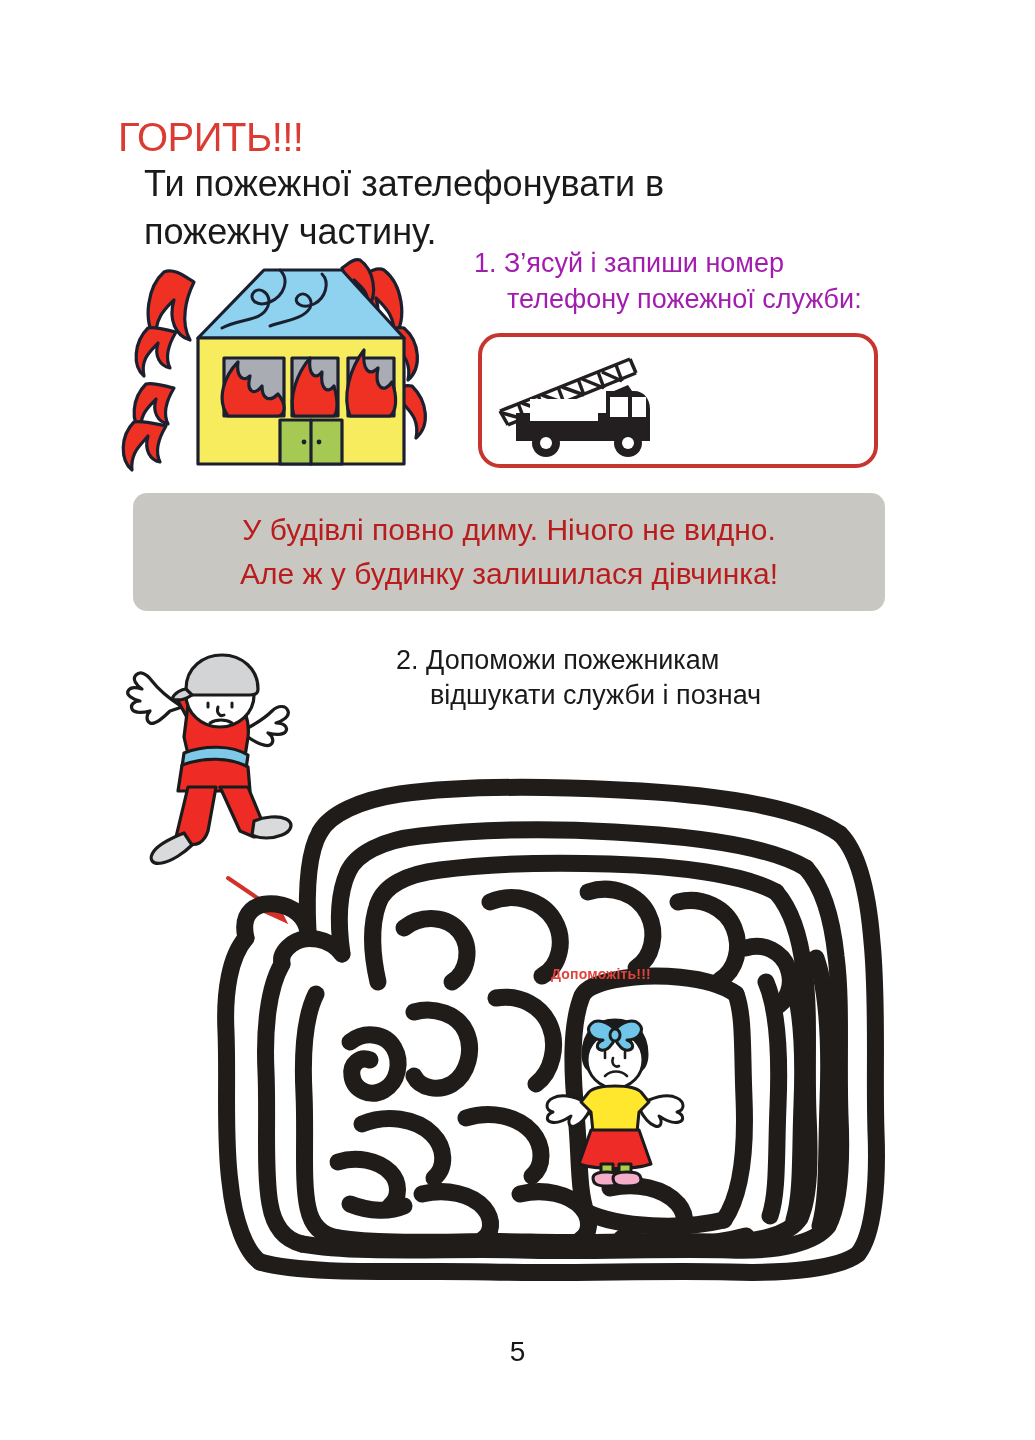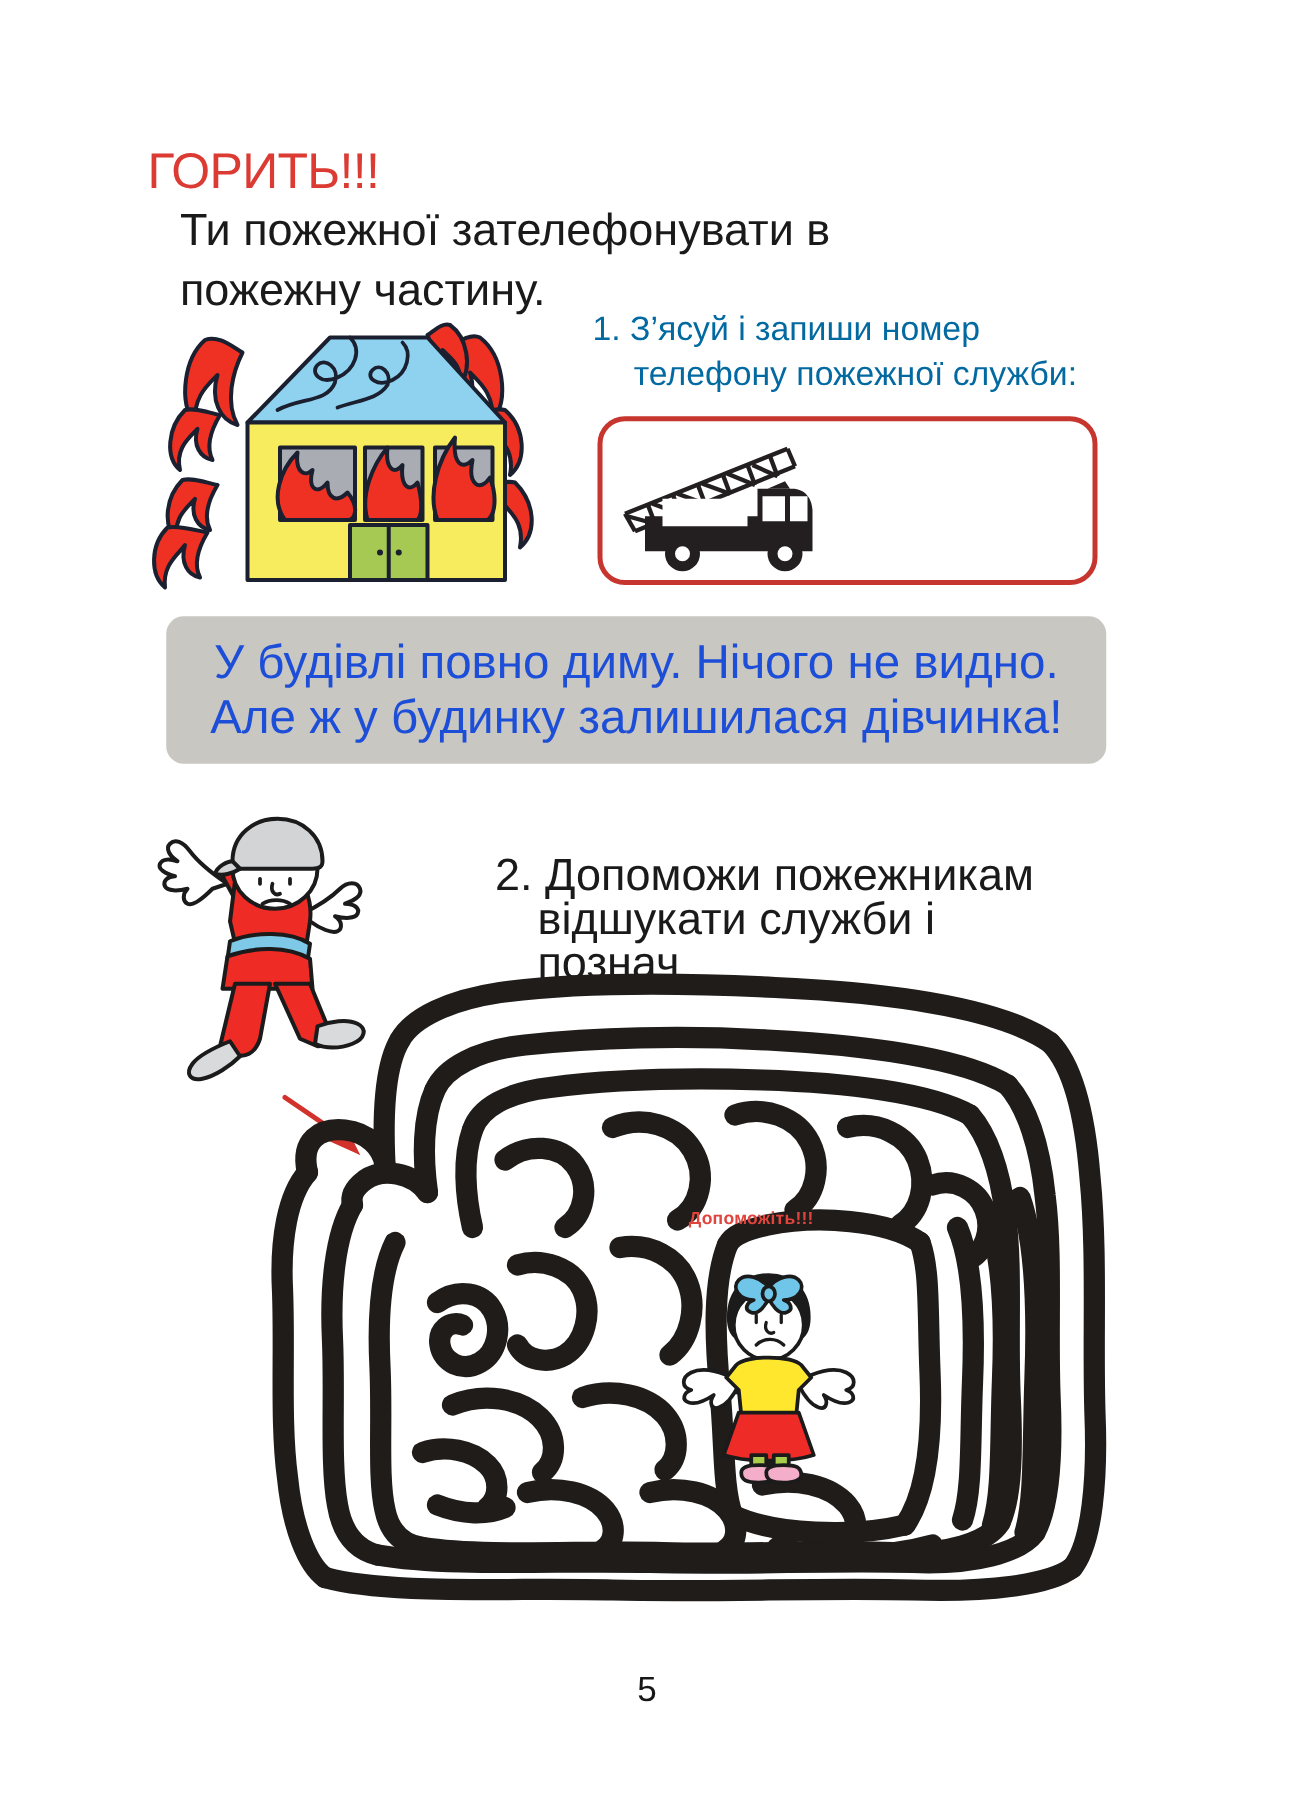--- a/index.html
+++ b/index.html
@@ -52,21 +52,21 @@
   }
 
   
   .task1-text {
     position: absolute;
     left: 474px;
     top: 245px;
     width: 420px;
     font-size: 27px;
     line-height: 36px;
-    color: #0369a1;
+    color: #a21caf;
   }
   .task1-text .cont { display: block; padding-left: 33px; }
 
   
   .house-wrap {
     position: absolute;
     left: 112px;
     top: 236px;
     width: 330px;
     height: 252px;
@@ -108,33 +108,33 @@
     height: 118px;
     background: #c9c7c2;
     border-radius: 14px;
     box-sizing: border-box;
     display: flex;
     flex-direction: column;
     align-items: center;
     justify-content: center;
   }
   .callout-line {
-    font-size: 38px;
+    font-size: 30px;
     line-height: 44px;
-    color: #1d4ed8;
+    color: #b91c1c;
     white-space: nowrap;
   }
 
   
   .task2-text {
     position: absolute;
     left: 396px;
-    top: 682px;
+    top: 643px;
     width: 470px;
-    font-size: 36px;
+    font-size: 27px;
     line-height: 35px;
     color: #1a1a1a;
   }
   .task2-text .cont { display: block; padding-left: 34px; }
   .red-word { color: #e0443c; }
 
   
   .firefighter-wrap {
     position: absolute;
     left: 112px;

